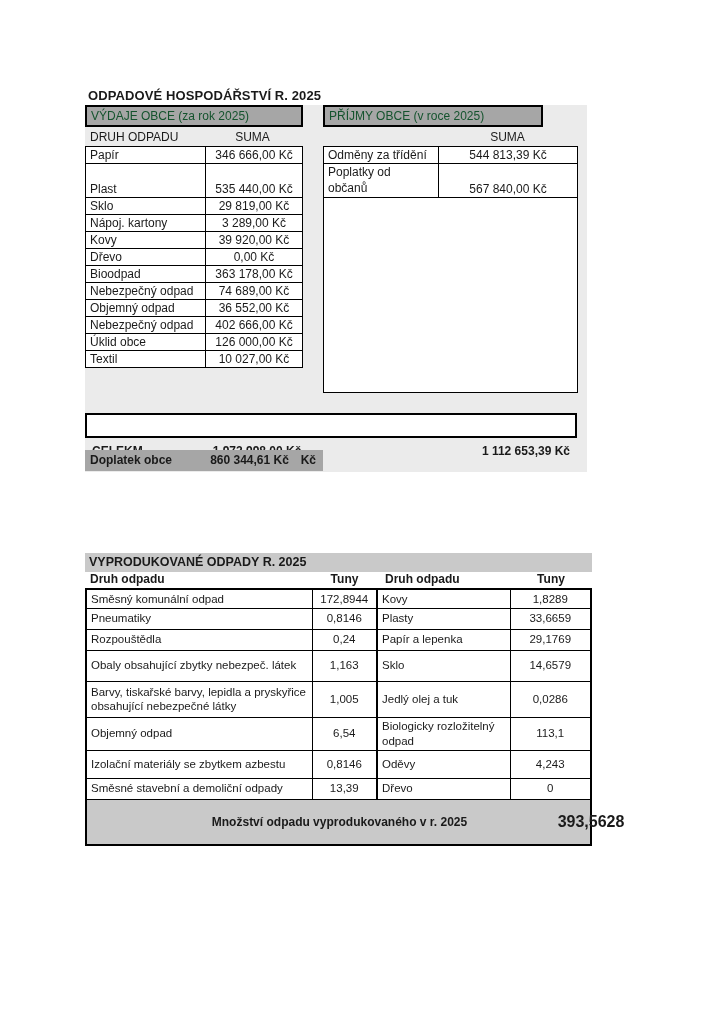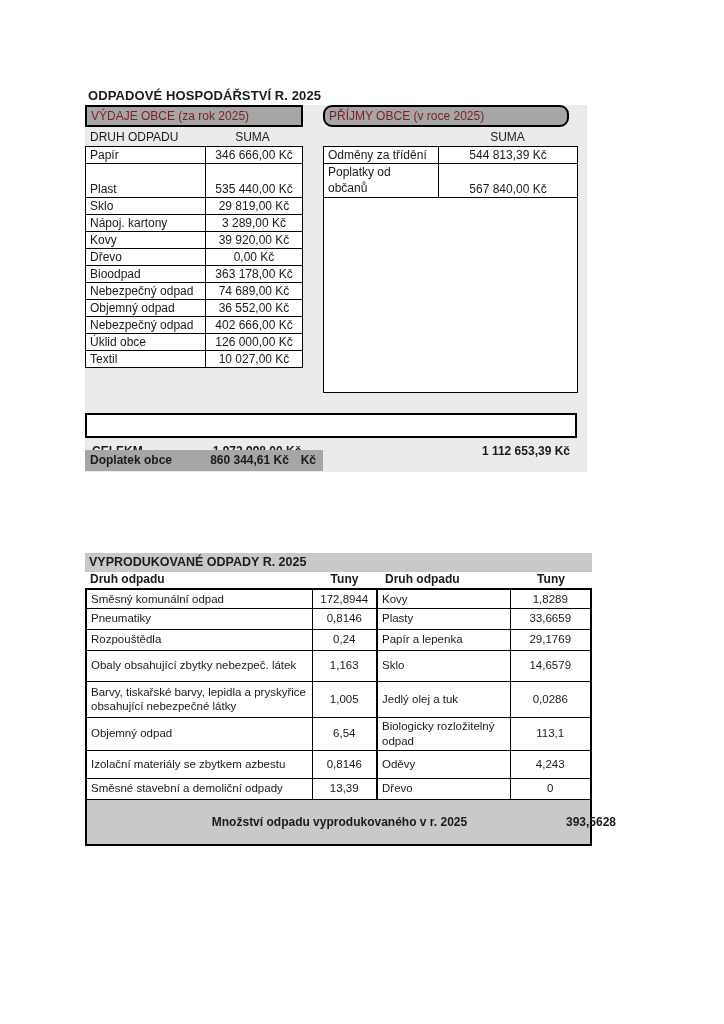--- a/index.html
+++ b/index.html
@@ -9,23 +9,23 @@
     position:relative; width:724px; height:1024px; background:#ffffff;
     font-family:"Liberation Sans", sans-serif; font-size:12px; color:#1a1a1a;
     overflow:hidden;
   }
   .doc-title { position:absolute; left:88px; top:88px; font-size:13px; font-weight:bold; letter-spacing:.1px; }
 
   
   .panel { position:absolute; left:85px; top:105px; width:502px; height:367px; background:#ebebeb; }
 
   .hdr-bar { position:absolute; height:22px; background:#a6a6a6; border:2px solid #000;
-             display:flex; align-items:center; padding-left:4px; font-size:12px; color:#7f1d1d; }
+             display:flex; align-items:center; padding-left:4px; font-size:12px; color:#14532d; }
   .bar-expenses { left:85px;  top:105px; width:218px; }
-  .bar-income   { left:323px; top:105px; width:246px;border-radius:9px; }
+  .bar-income   { left:323px; top:105px; width:220px; }
 
   .colhead { position:absolute; top:129px; height:16px; line-height:16px; font-size:12px; }
   .ch-type     { left:90px; }
   .ch-sum-l    { left:204px; width:97px;  text-align:center; }
   .ch-sum-r    { left:438px; width:139px; text-align:center; }
 
   table { border-collapse:collapse; table-layout:fixed; background:#fff; }
   td { border:1px solid #000; height:17px; padding:0 4px; font-size:12px; overflow:hidden; }
   .t-exp { position:absolute; left:85px; top:146px; width:217px; }
   .t-exp col.c1 { width:120px; } .t-exp col.c2 { width:97px; }
@@ -74,21 +74,21 @@
   .t-prod tr:nth-child(3) td { height:21px; }
   .t-prod tr:nth-child(4) td { height:31px; }
   .t-prod tr:nth-child(5) td { height:36px; }
   .t-prod tr:nth-child(6) td { height:33px; }
   .t-prod tr:nth-child(7) td { height:28px; }
   .t-prod tr:nth-child(8) td { height:21px; }
 
   .s2-footer { position:relative; height:44px; background:#c9c9c9; font-weight:bold; }
   .s2-footer span { position:absolute; top:0; line-height:44px; white-space:nowrap;margin-left:41px; }
   .s2f-label { left:0; width:423px; text-align:center; font-size:12px; }
-  .s2f-value { left:423px; width:80px; text-align:center; font-size:12px; }
+  .s2f-value { left:423px; width:80px; text-align:center; font-size:16px; }
 </style>
 </head>
 <body>
 
 <div class="page">
 
   <div class="doc-title">ODPADOVÉ HOSPODÁŘSTVÍ R. 2025</div>
 
   <div class="panel"></div>
 

